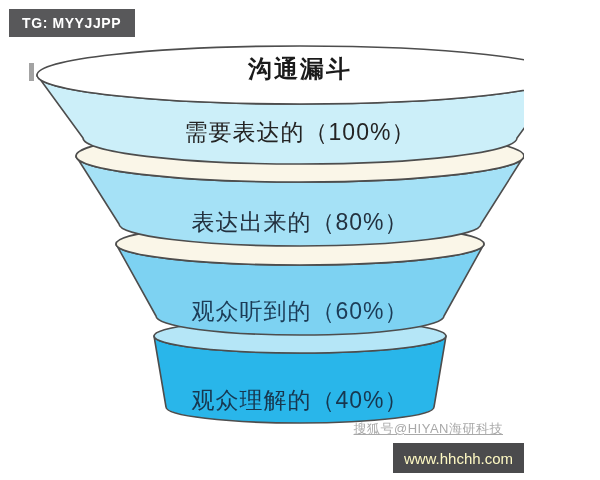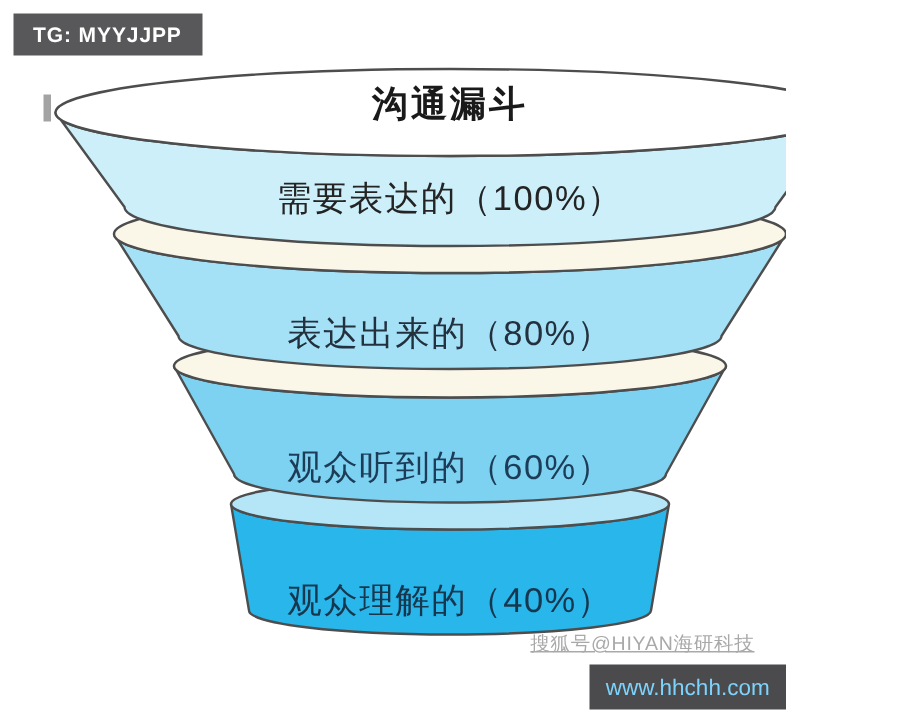--- a/index.html
+++ b/index.html
@@ -52,21 +52,21 @@
     white-space: nowrap;
     text-decoration: underline;
   }
   .site-badge {
     position: absolute;
     right: 0;
     top: 443px;
     width: 131px;
     height: 30px;
     background: #4b4b4d;
-    color: #7dd3fc;
+    color: #fef9c3;
     font-size: 15px;
     display: flex;
     align-items: center;
     justify-content: center;
     white-space: nowrap;
   }
 </style>
 </head>
 <body>
 

